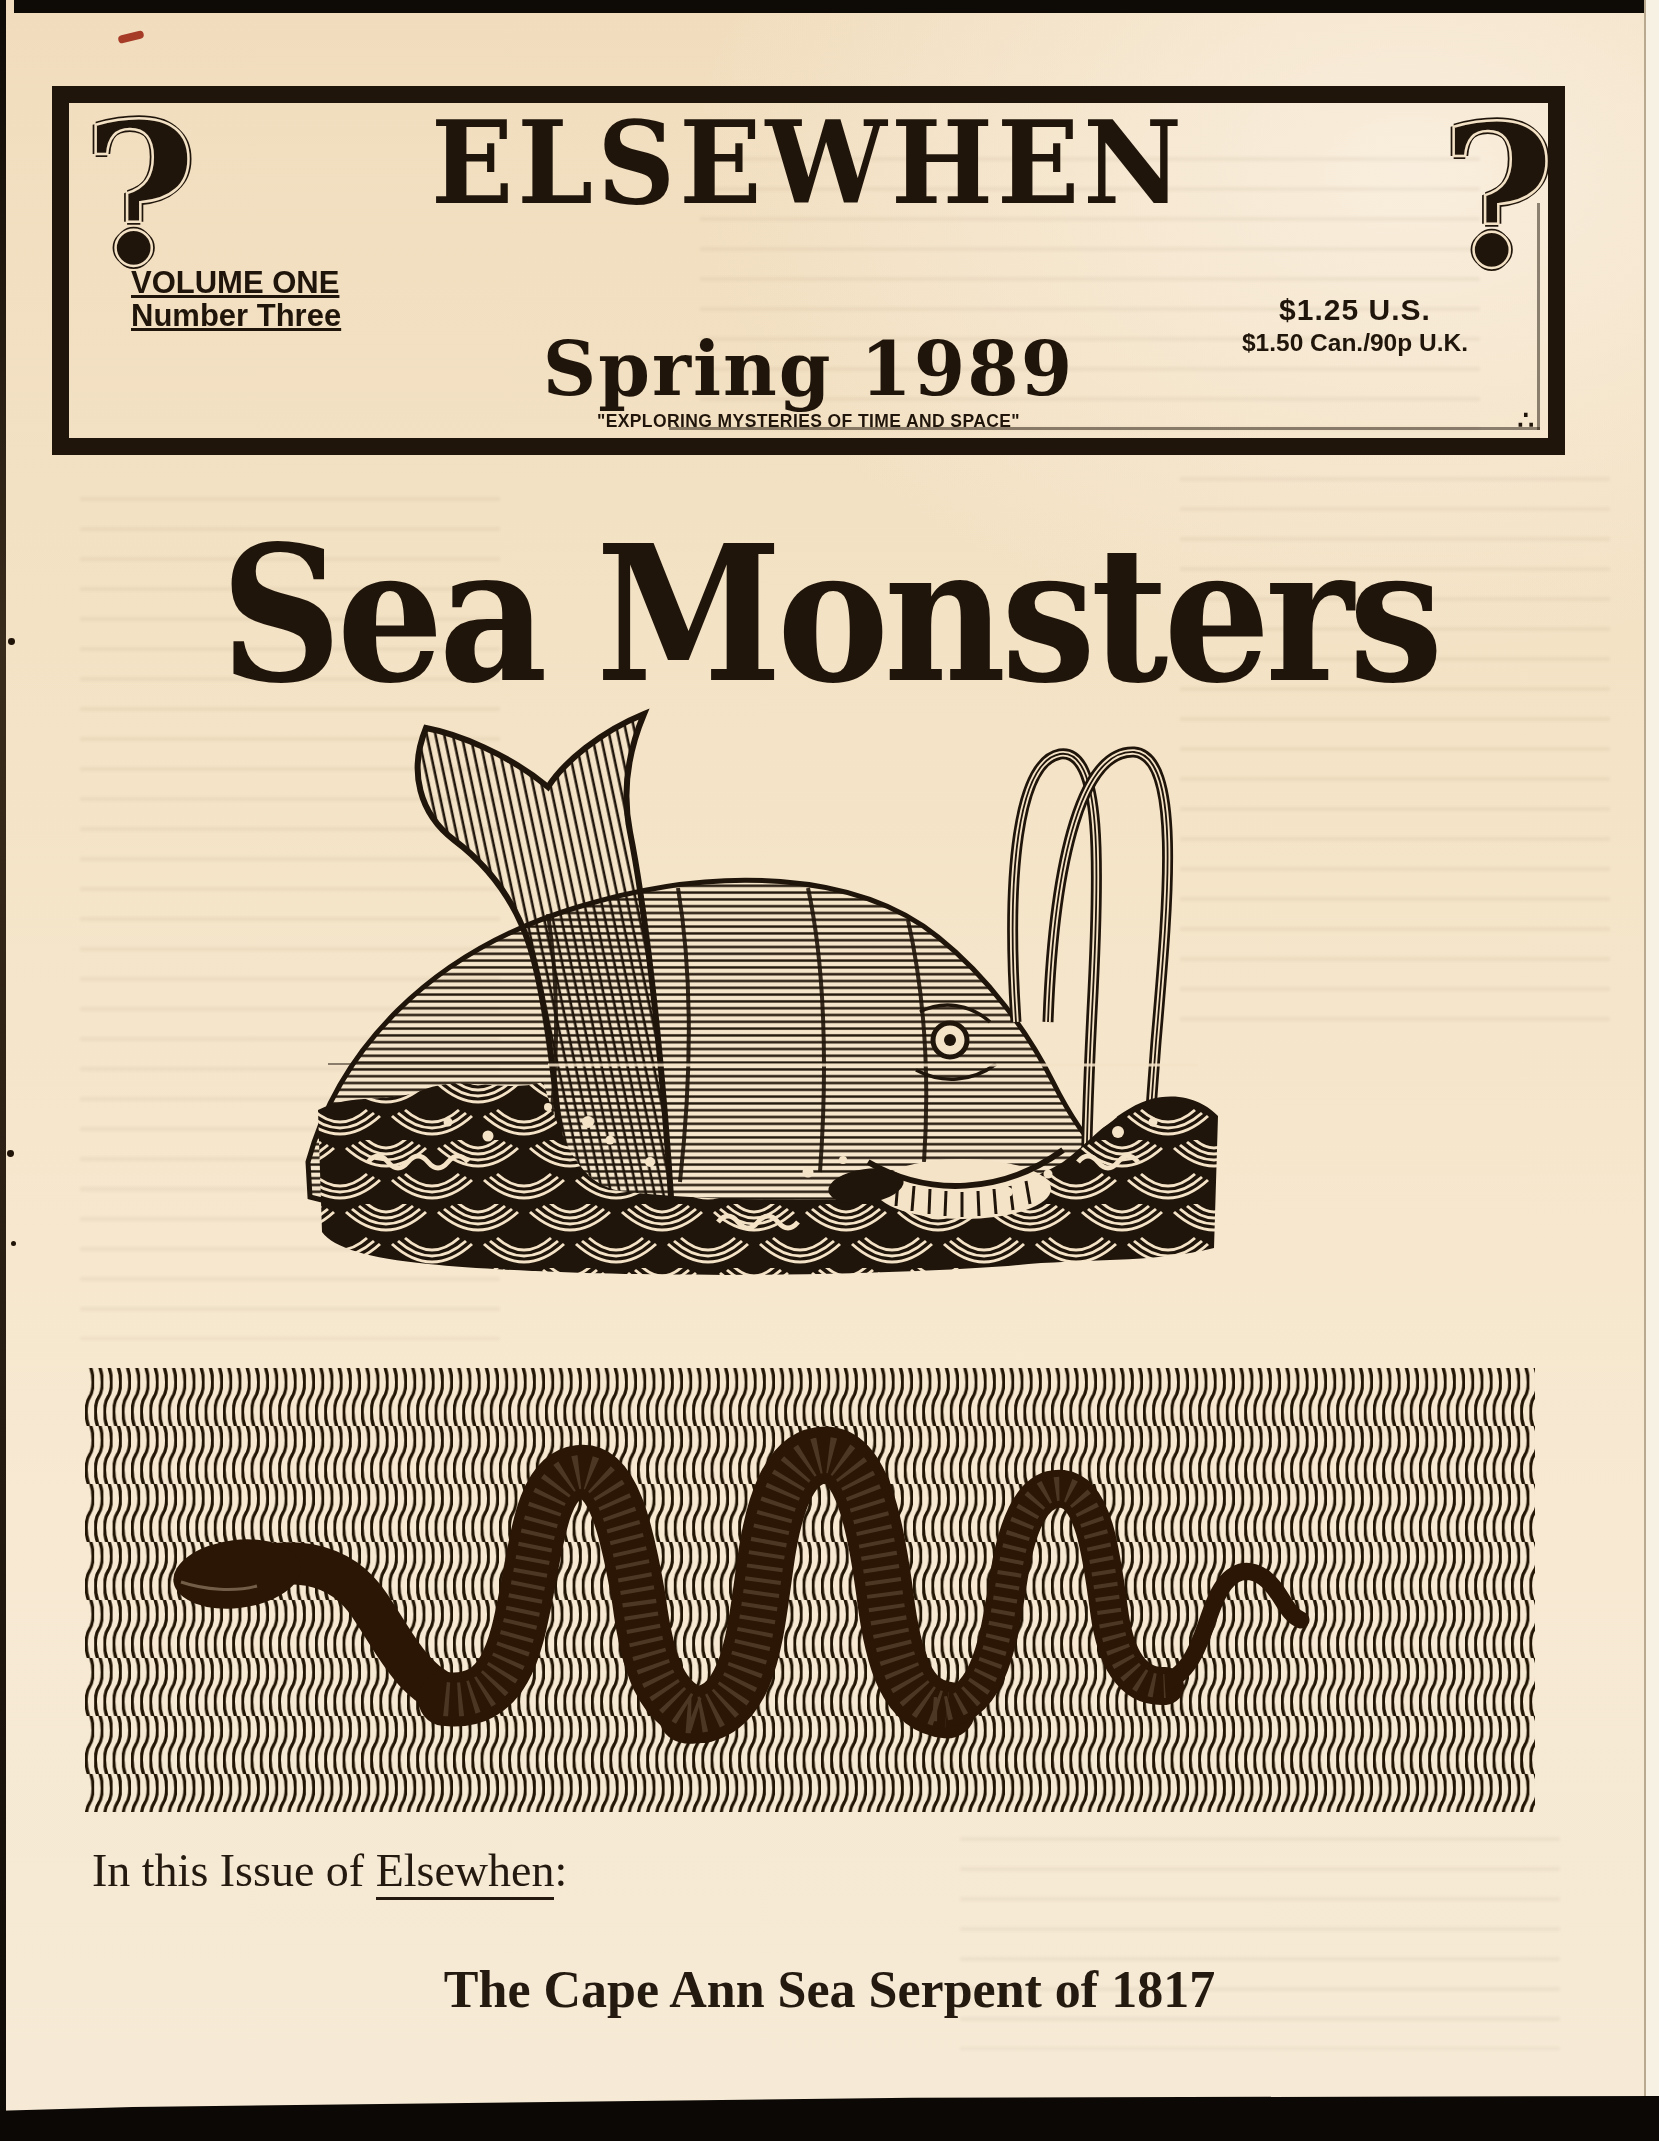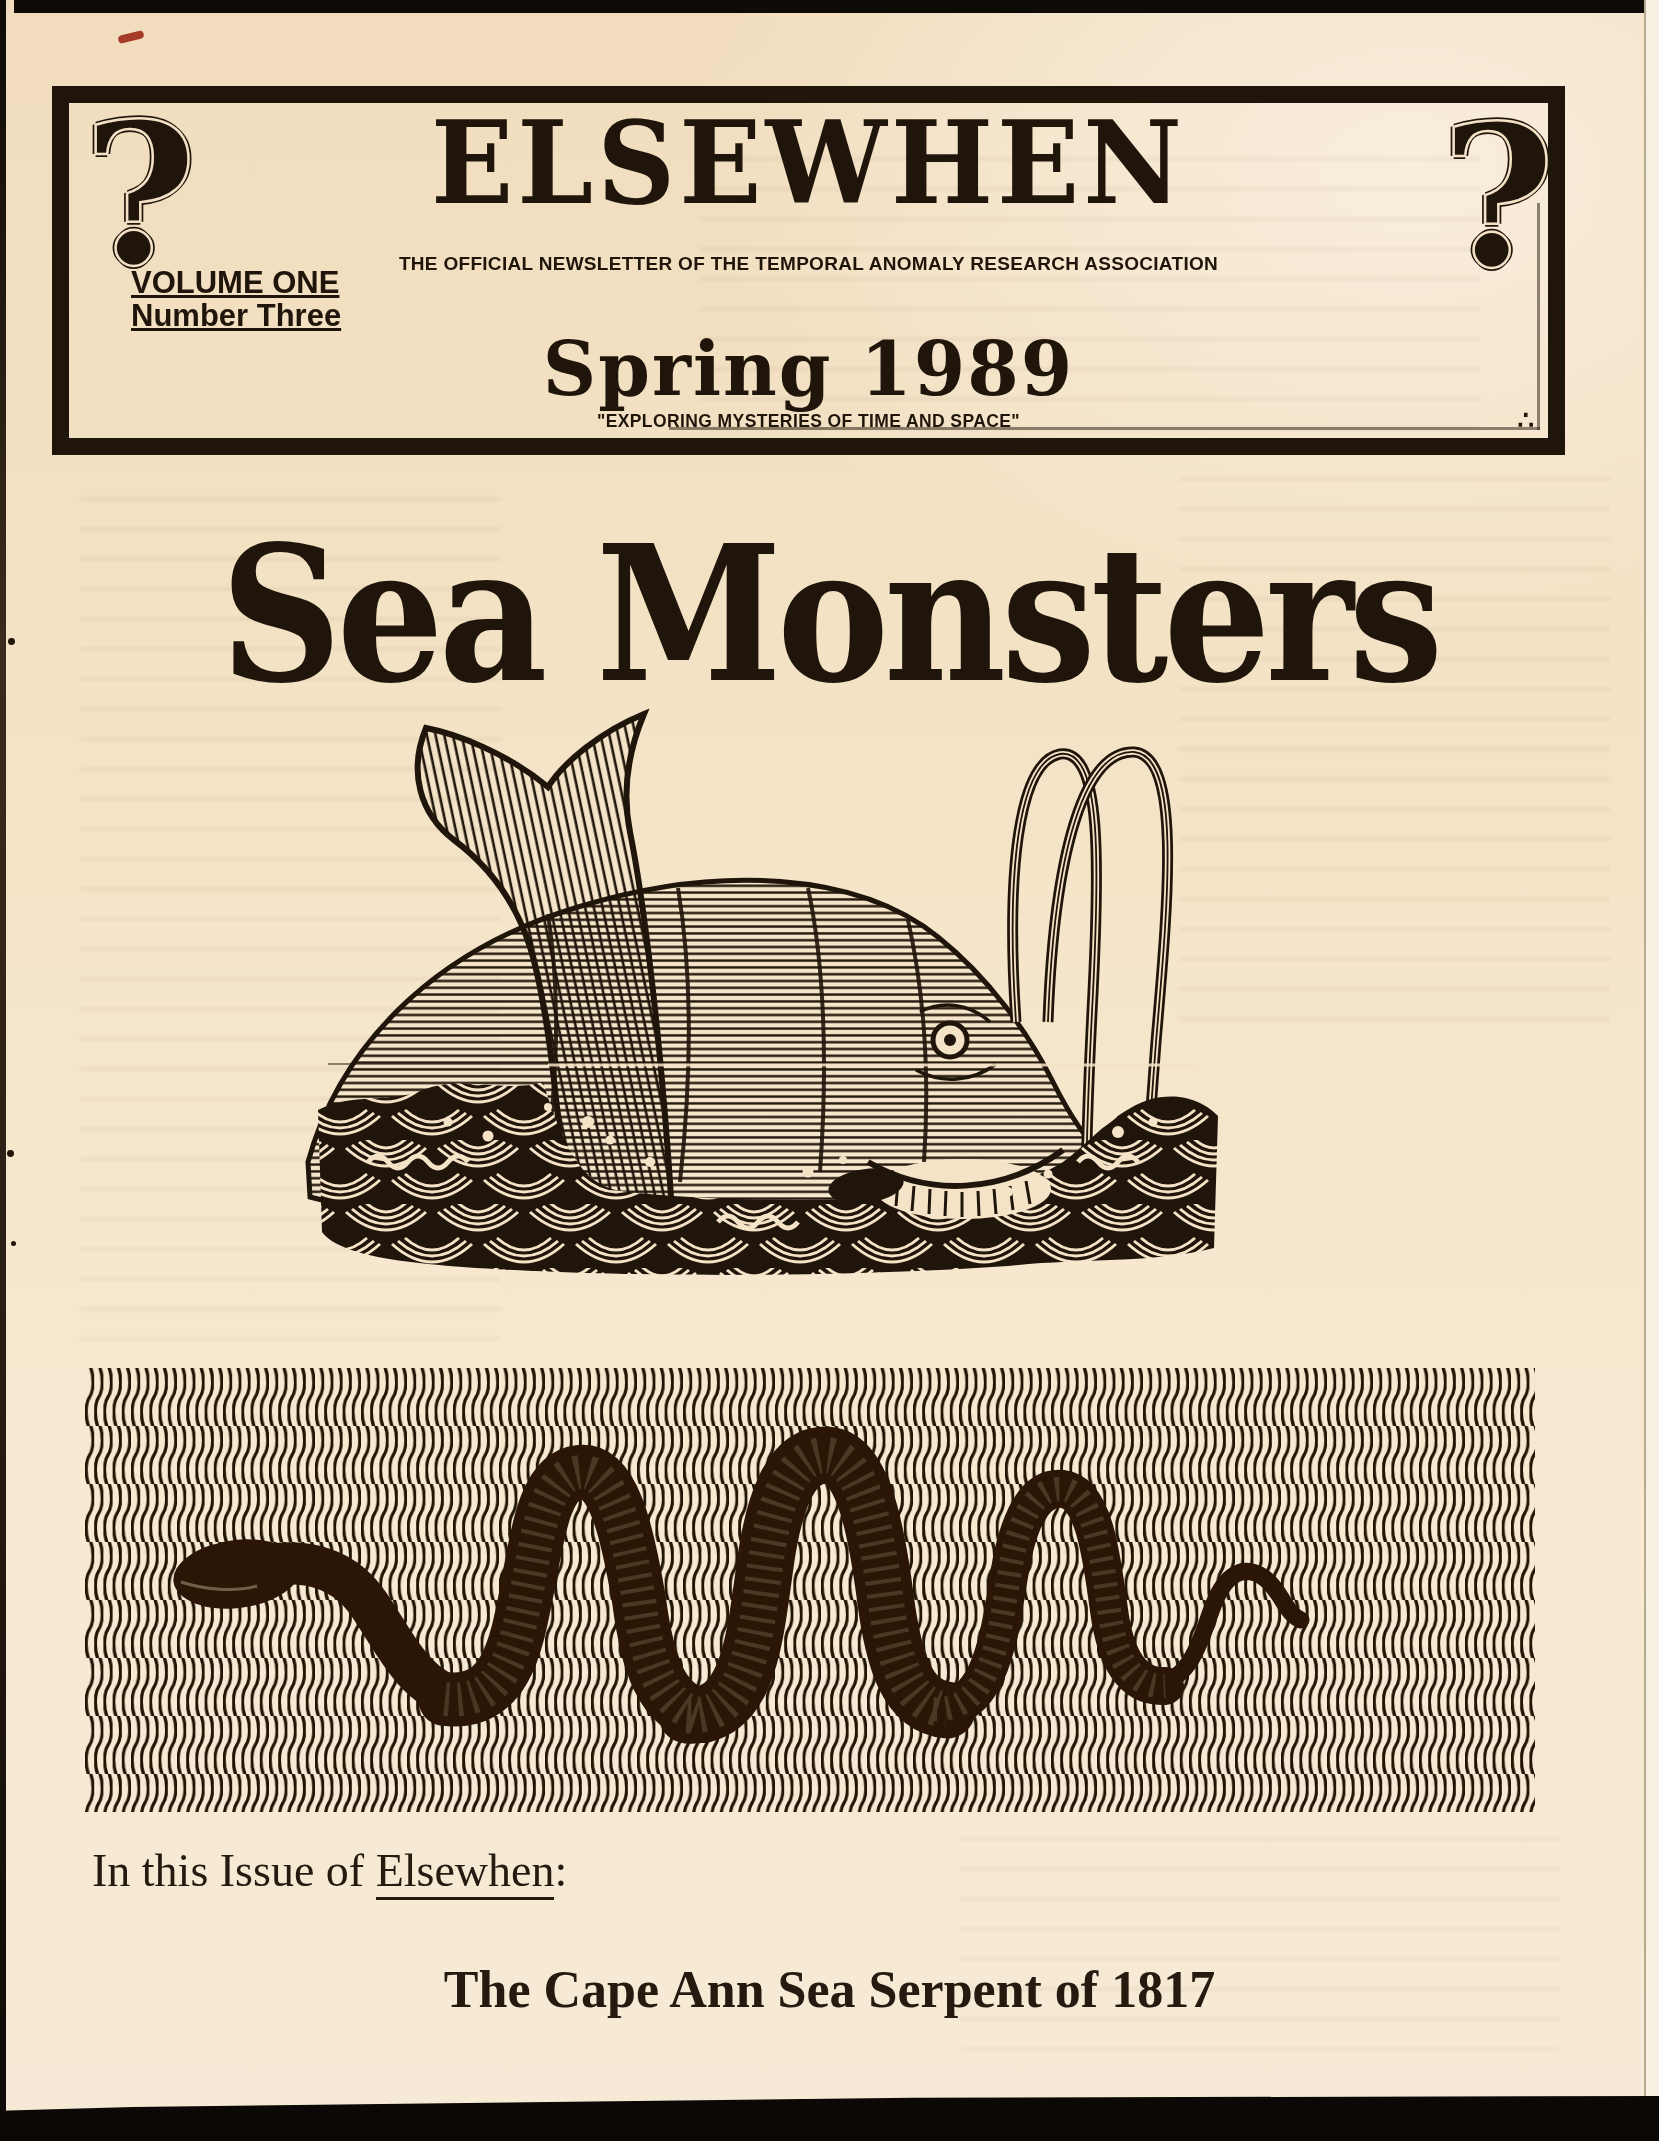--- a/index.html
+++ b/index.html
@@ -69,24 +69,27 @@
 
   <div class="ghost" style="left:700px;top:150px;width:780px;height:280px;"></div>
   <div class="ghost" style="left:80px;top:490px;width:420px;height:850px;"></div>
   <div class="ghost" style="left:1180px;top:470px;width:430px;height:560px;"></div>
   <div class="ghost" style="left:960px;top:1830px;width:600px;height:220px;"></div>
 
   <div class="masthead">
     <div class="qmark qmark-left">?</div>
     <div class="qmark qmark-right">?</div>
     <div class="mh-title">ELSEWHEN</div>
-    <div class="mh-subtitle">THE OFFICIAL NEWSLETTER OF THE TEMPORAL ANOMALY RESEARCH ASSOCIATION</div>
     <div class="mh-volume">
       <div>VOLUME ONE</div>
       <div>Number Three</div>
+    </div>
+    <div class="mh-prices">
+      <div class="mh-price-us">$1.25 U.S.</div>
+      <div class="mh-price-intl">$1.50 Can./90p U.K.</div>
     </div>
     <div class="mh-date">Spring 1989</div>
     <div class="mh-tagline">"EXPLORING MYSTERIES OF TIME AND SPACE"</div>
     <div class="mh-ghost-h"></div>
     <div class="mh-ghost-v"></div>
     <div class="mh-corner">∴</div>
   </div>
 
   <div class="cover-title">Sea Monsters</div>
 

